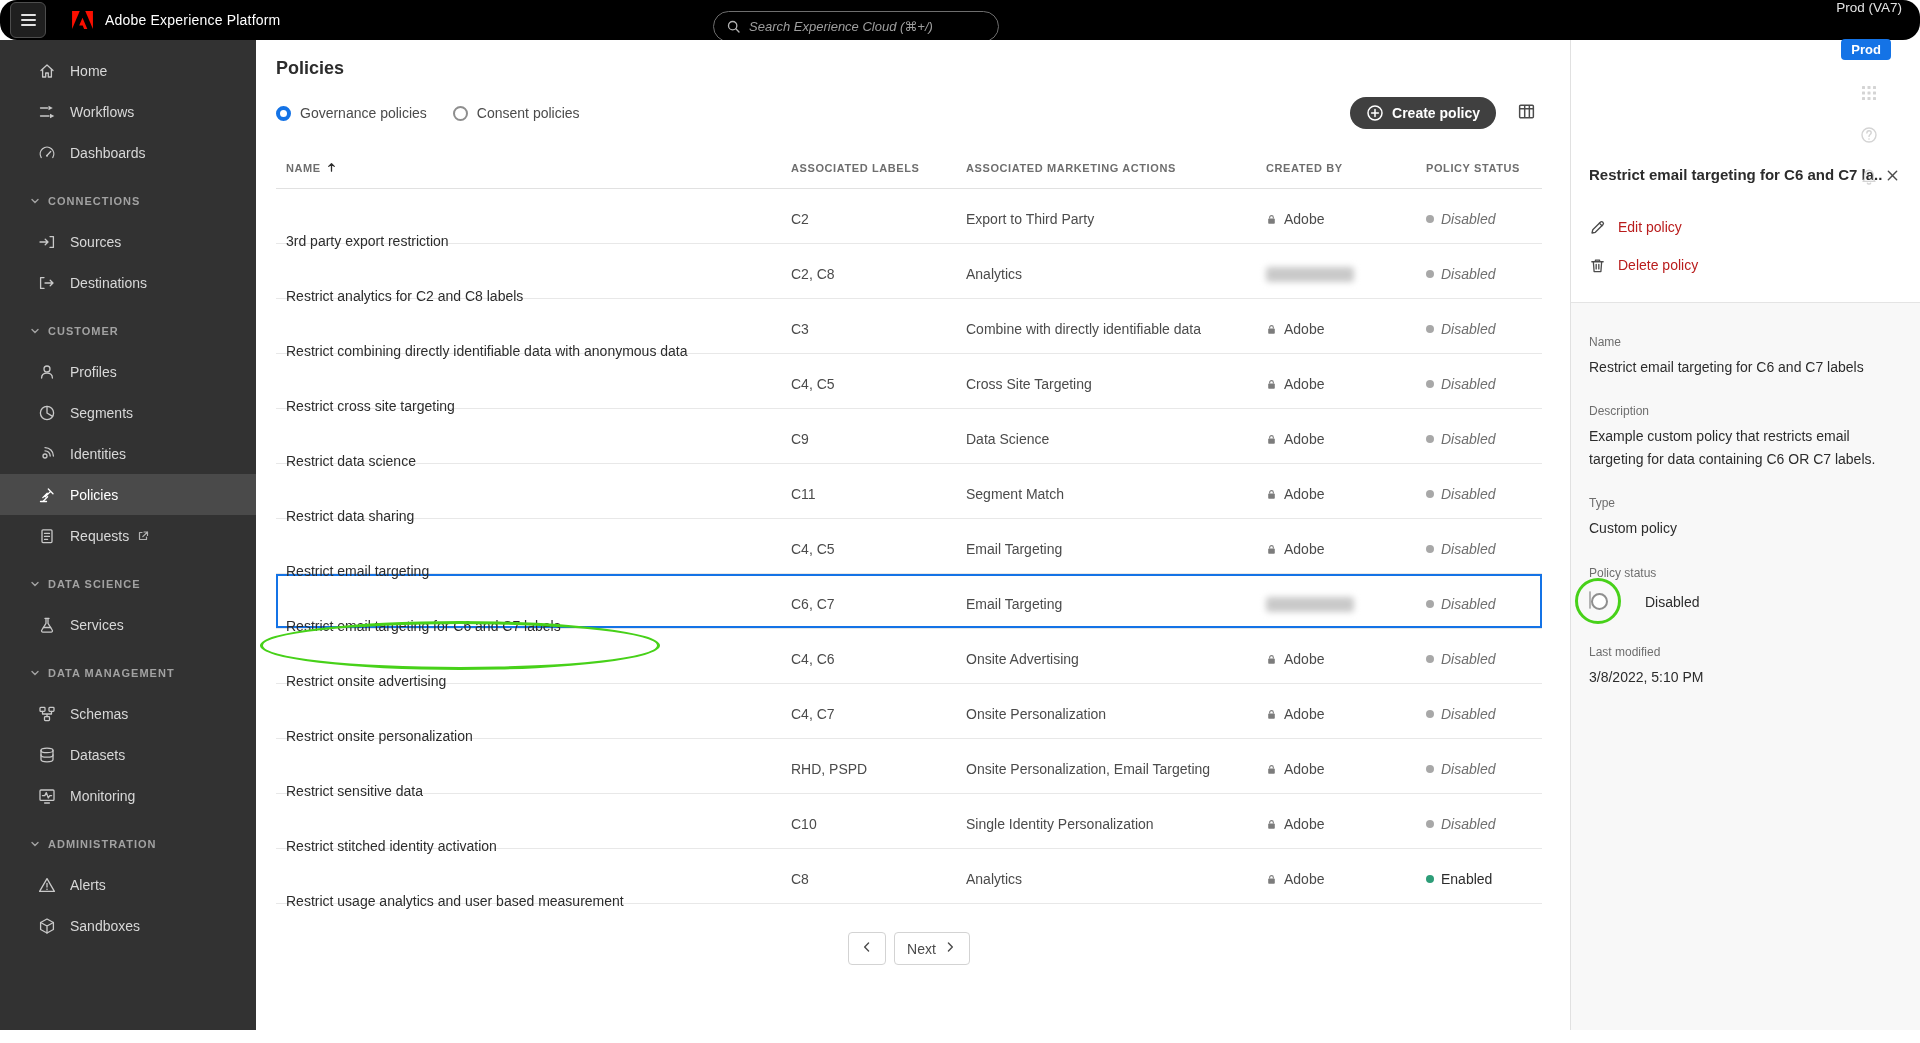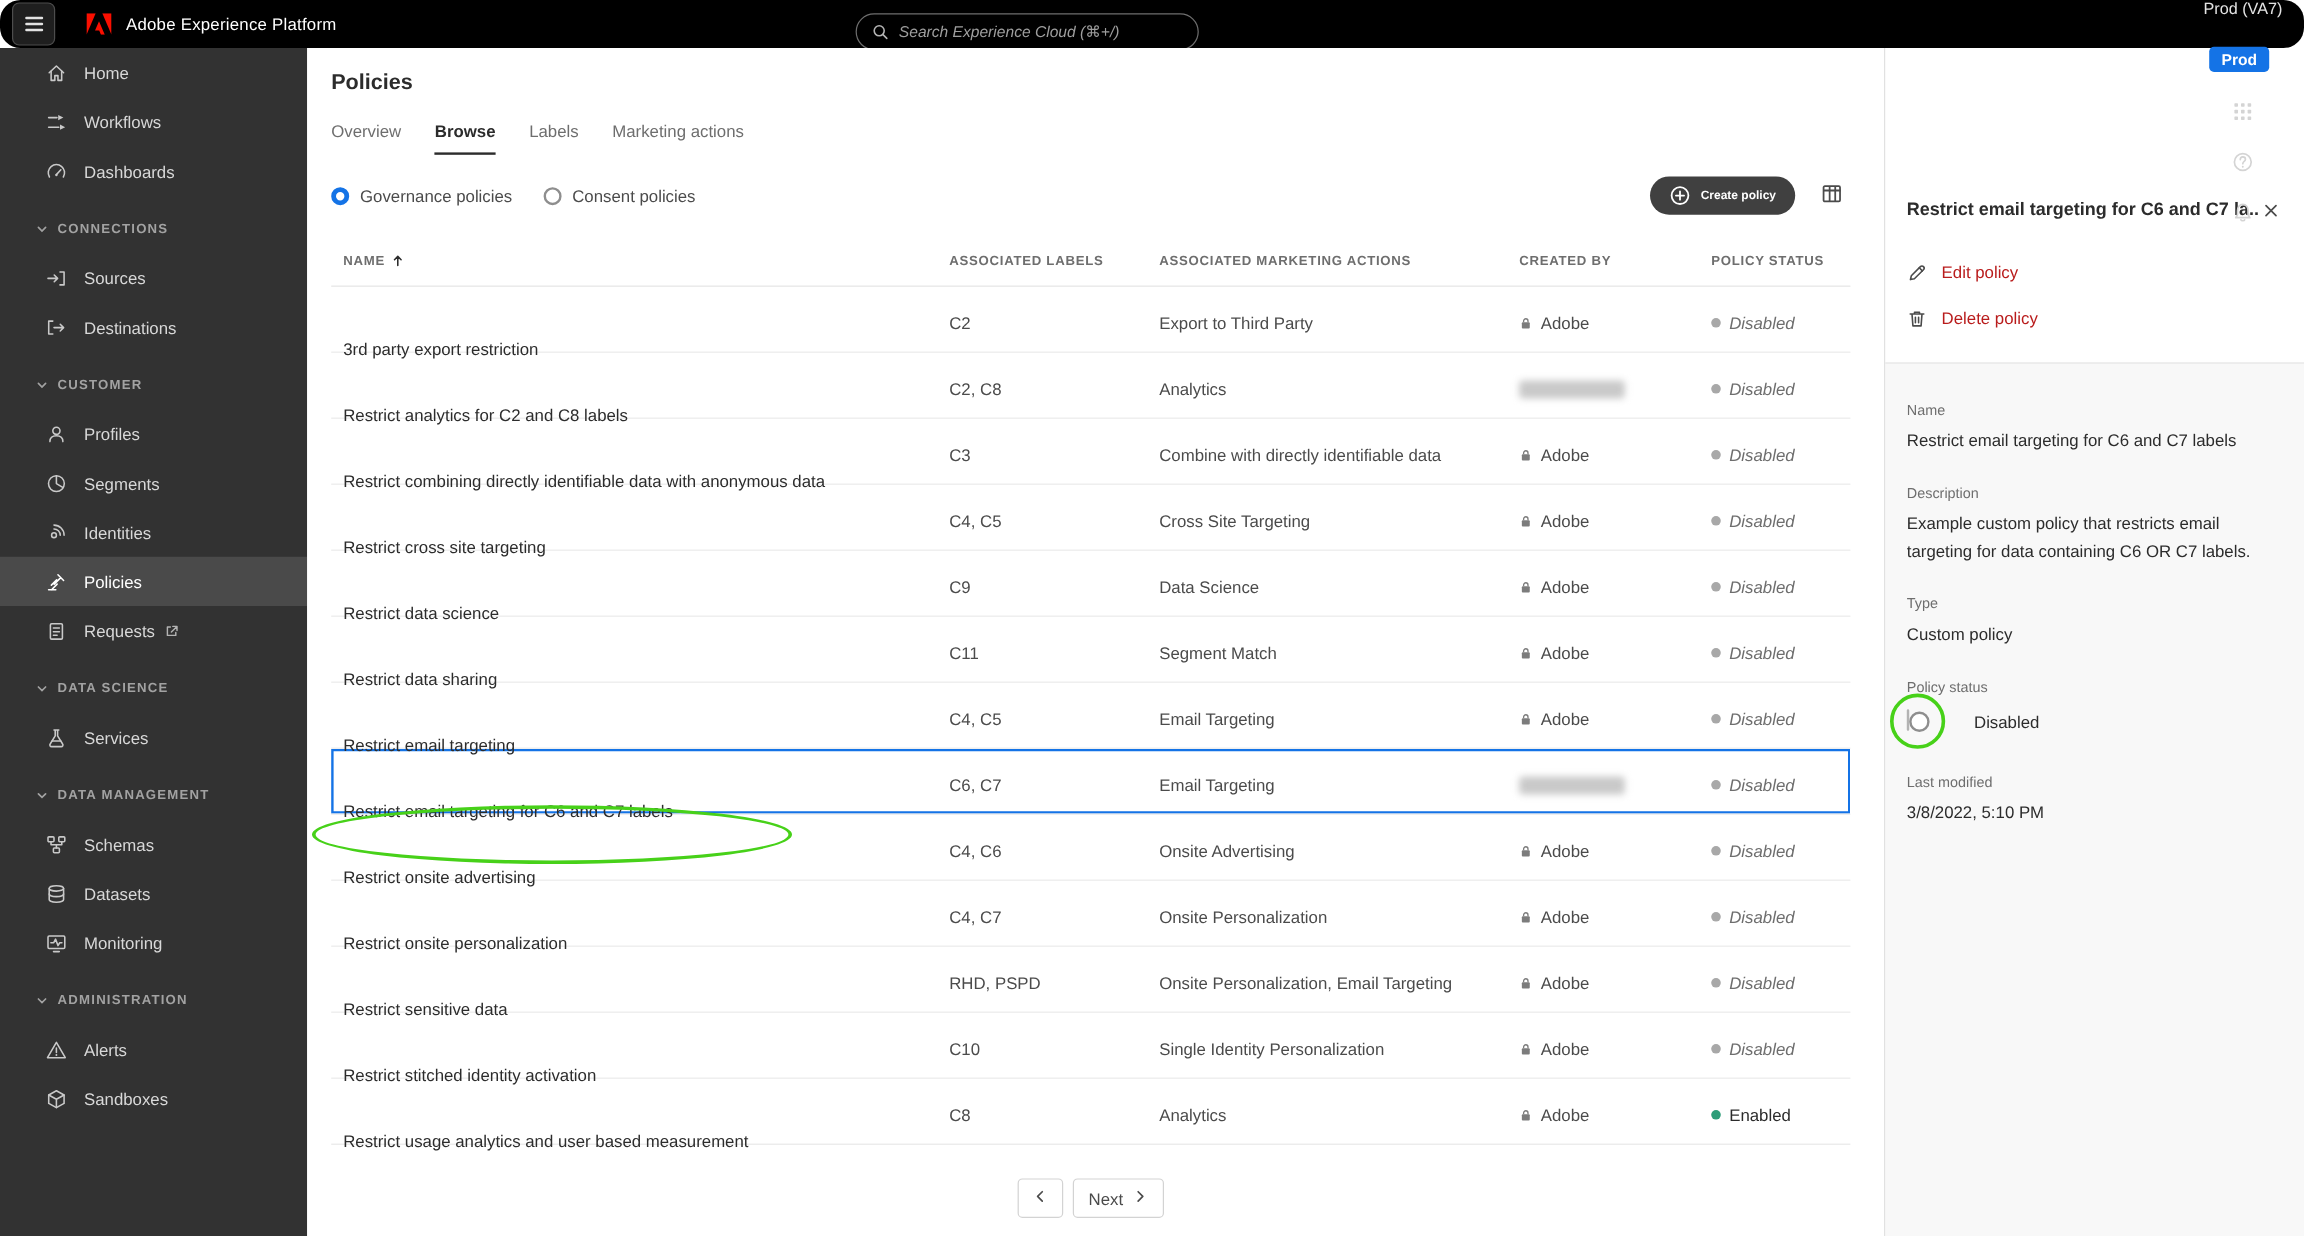--- a/index.html
+++ b/index.html
@@ -24,21 +24,21 @@
   .env-badge { background:#1473e6; color:#fff; font-size:13px; font-weight:700; padding:3px 10px;
     border-radius:4px; margin-left:-6px; }
   .tb-icon { color:#d4d4d4; display:flex; cursor:pointer; }
   .avatar { width:27px; height:27px; border-radius:50%; background:#2680eb; display:flex;
     align-items:center; justify-content:center; color:#bcd9ff; cursor:pointer; overflow:hidden; }
 
   
   .shell { display:flex; height:990px; }
 
   
-  .sidebar { width:256px; background:#323232; overflow:hidden; flex:none; }
+  .sidebar { width:256px; background:#323232; padding-top:10px; overflow:hidden; flex:none; }
   .side-item { height:41px; display:flex; align-items:center; padding-left:38px; cursor:pointer; color:#d8d8d8; }
   .side-item.active { background:#4a4a4a; color:#fff; }
   .side-icon { width:18px; height:18px; display:flex; margin-right:14px; color:#c9c9c9; flex:none; }
   .side-item.active .side-icon { color:#fff; }
   .side-label { font-size:14px; }
   .side-item .ext { margin-left:8px; color:#b3b3b3; display:flex; }
   .side-section { height:40px; margin-top:8px; display:flex; align-items:center; padding-left:30px; cursor:pointer; }
   .side-section .chev { color:#a2a2a2; display:flex; margin-right:8px; }
   .side-section-label { font-size:11px; font-weight:700; letter-spacing:1px; color:#a2a2a2; }
 
@@ -49,21 +49,21 @@
   .tab { font-size:14px; color:#6e6e6e; padding:8px 0 10px; cursor:pointer; border-bottom:2.5px solid transparent; }
   .tab.active { color:#2c2c2c; font-weight:700; border-bottom-color:#2c2c2c; }
   .filter-row { margin-top:14px; height:40px; display:flex; align-items:center; justify-content:space-between; }
   .radios { display:flex; align-items:center; gap:26px; }
   .radio { display:flex; align-items:center; gap:9px; cursor:pointer; }
   .radio .rdot { width:15px; height:15px; border-radius:50%; border:2px solid #8e8e8e; background:#fff; flex:none; }
   .radio.selected .rdot { border:4.5px solid #1473e6; }
   .radio .rlabel { font-size:14px; color:#4b4b4b; }
   .filter-actions { display:flex; align-items:center; gap:14px; }
   .create-btn { height:32px; border:none; border-radius:16px; background:#404040; color:#fff; font-weight:700;
-    font-size:10px; font-family:inherit; display:flex; align-items:center; gap:8px; padding:0 16px; cursor:pointer; }
+    font-size:14px; font-family:inherit; display:flex; align-items:center; gap:8px; padding:0 16px; cursor:pointer; }
   .create-btn .ic { display:flex; color:#fff; }
   .col-btn { width:32px; height:32px; background:none; border:none; color:#4b4b4b; display:flex;
     align-items:center; justify-content:center; cursor:pointer; }
 
   
   .table { margin-top:14px; }
   .thead { display:grid; grid-template-columns:505px 175px 300px 160px 1fr; height:42px; align-items:center;
     border-bottom:1px solid #e1e1e1; }
   .th { font-size:11px; font-weight:700; letter-spacing:.6px; color:#6e6e6e; padding-left:10px;
     display:flex; align-items:center; gap:5px; text-transform:uppercase; }
@@ -378,26 +378,20 @@
             <path d="M9 2 L15.4 5.5 V12.5 L9 16 L2.6 12.5 V5.5 Z"></path>
             <path d="M2.6 5.5 L9 9 L15.4 5.5 M9 9 V16"></path>
           </svg>
         </span>
         <span class="side-label">Sandboxes</span>
       </div>
     </nav>
 
   <main class="main">
     <h1 class="page-title">Policies</h1>
-    <div class="tabs">
-        <div class="tab">Overview</div>
-        <div class="tab active">Browse</div>
-        <div class="tab">Labels</div>
-        <div class="tab">Marketing actions</div>
-      </div>
 
     <div class="filter-row">
       <div class="radios">
           <div class="radio selected">
             <span class="rdot"></span>
             <span class="rlabel">Governance policies</span>
           </div>
           <div class="radio">
             <span class="rdot"></span>
             <span class="rlabel">Consent policies</span>

